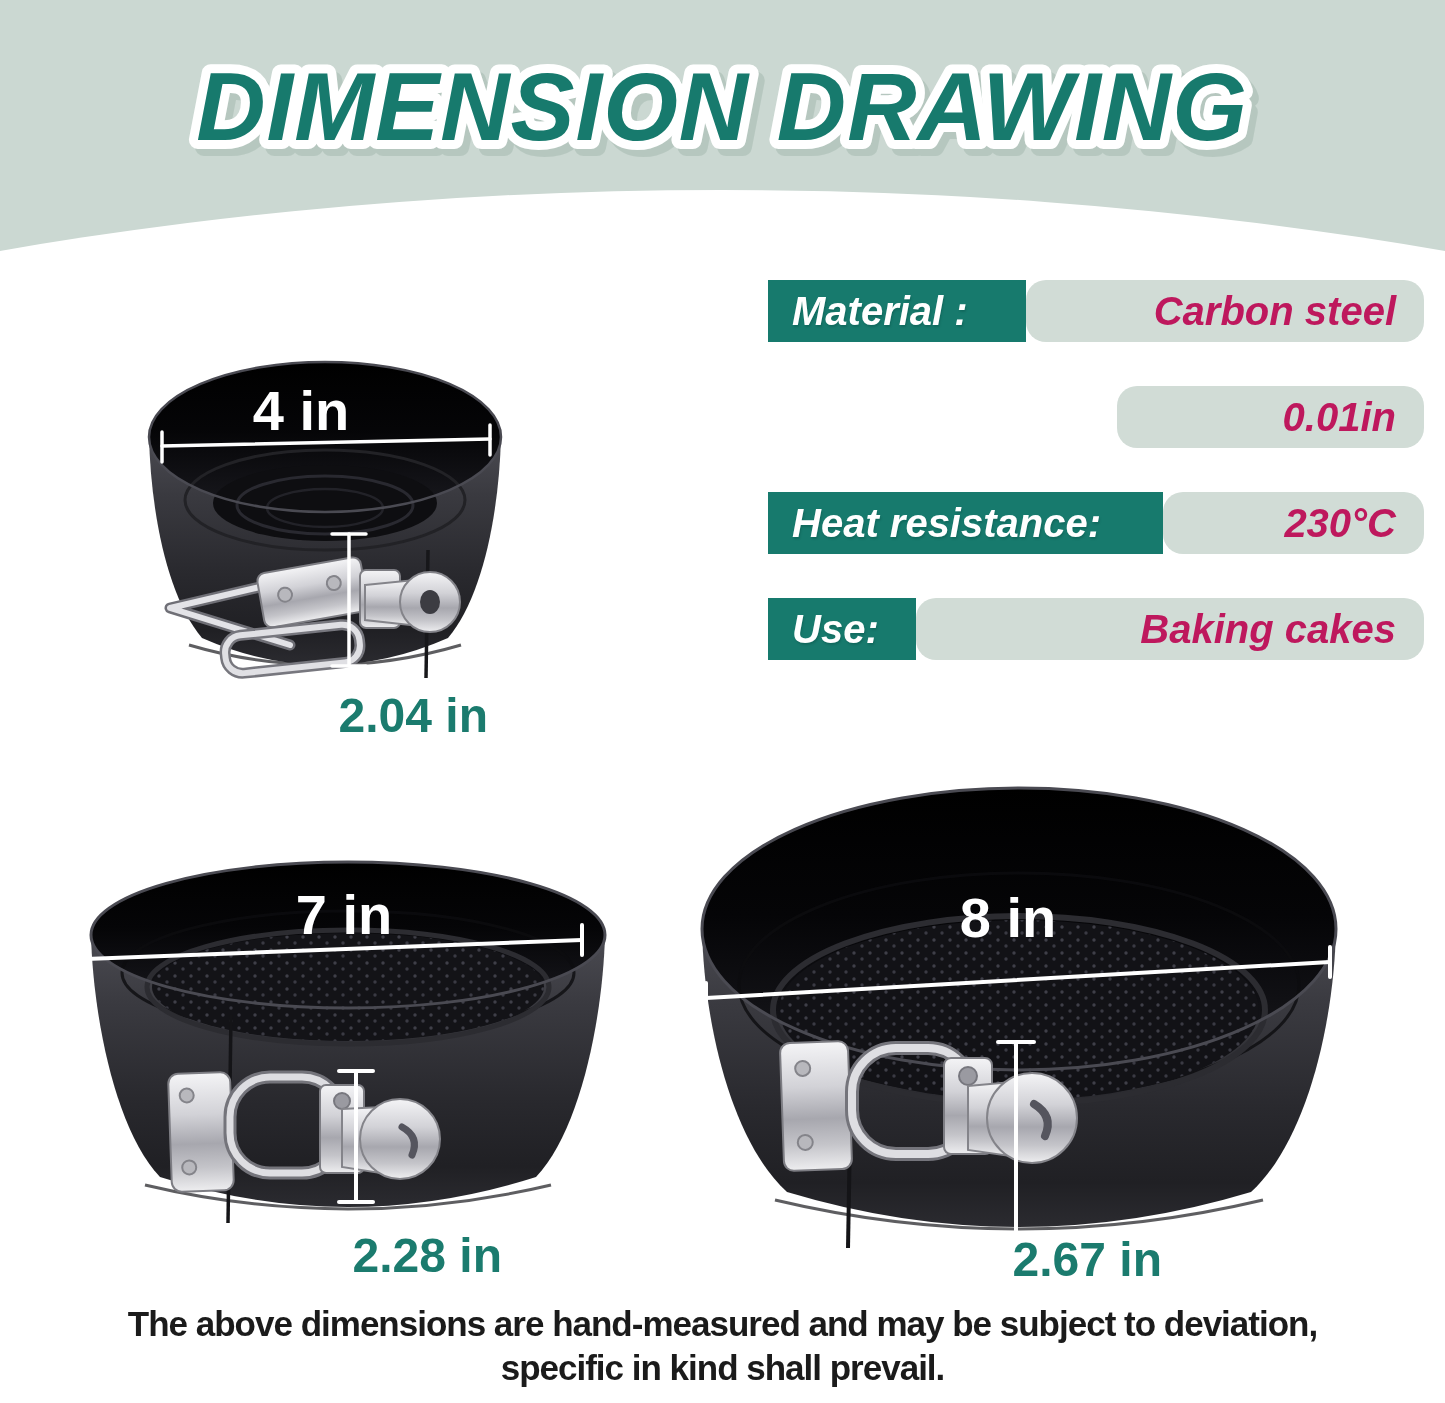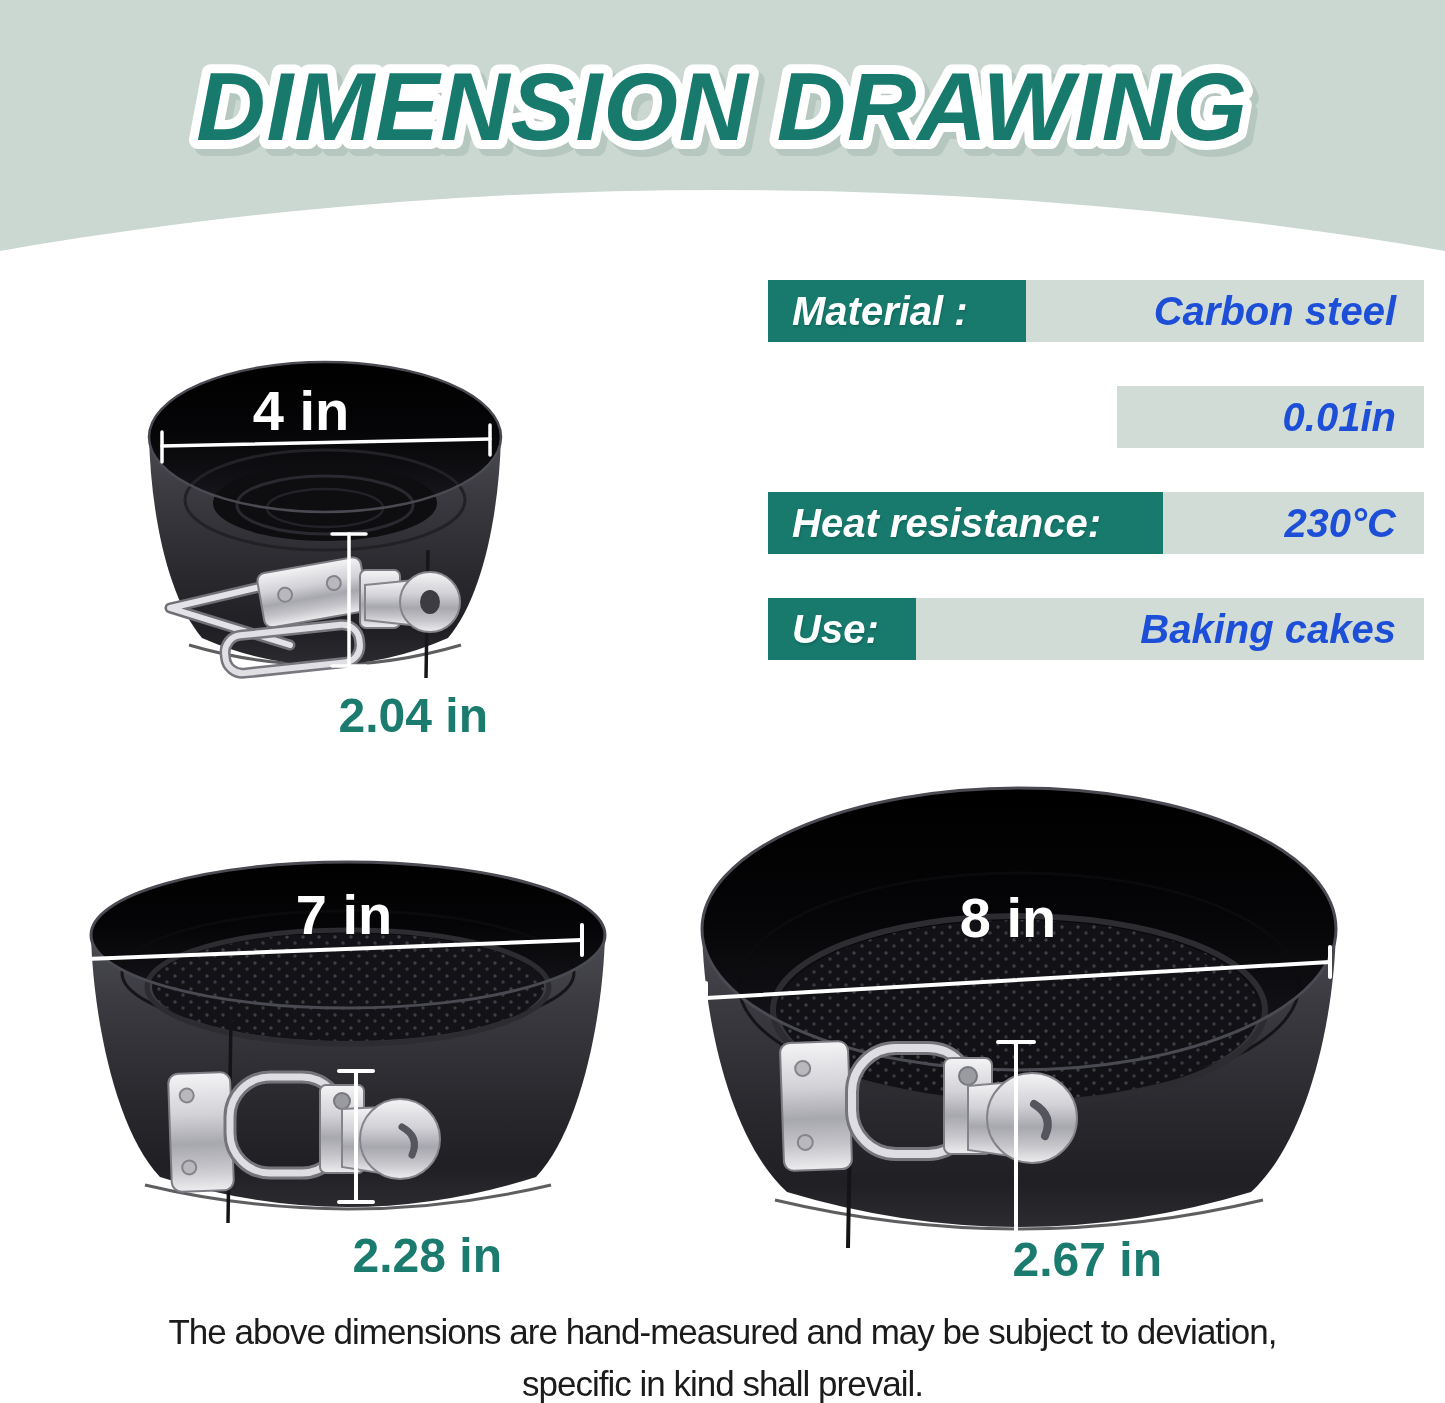--- a/index.html
+++ b/index.html
@@ -19,23 +19,23 @@
   .title-shadow{filter:drop-shadow(6px 7px 0px #b6c7bf);}
   
   .spec-table{position:absolute;left:768px;top:280px;width:656px;height:380px;font-style:italic;}
   .spec-row{position:absolute;left:0;width:656px;height:62px;}
   .spec-row .cell-label{
     position:absolute;left:0;top:0;height:62px;background:#177a6d;color:#ffffff;
     font-weight:bold;font-size:40px;line-height:62px;padding-left:24px;box-sizing:border-box;
     white-space:nowrap;text-shadow:1px 2px 2px rgba(0,60,50,.25);
   }
   .spec-row .cell-value{
-    position:absolute;top:0;height:62px;background:#d1dcd6;color:#1d4ed8;
+    position:absolute;top:0;height:62px;background:#d1dcd6;color:#be185d;
     font-weight:bold;font-size:40px;line-height:62px;text-align:right;
-    padding-right:28px;box-sizing:border-box;white-space:nowrap;
+    padding-right:28px;box-sizing:border-box;white-space:nowrap;border-radius:20px;
   }
   .r1 .cell-label{width:258px;} .r1 .cell-value{left:258px;width:398px;}
   .r2 .cell-label{width:349px;} .r2 .cell-value{left:349px;width:307px;}
   .r3 .cell-label{width:395px;} .r3 .cell-value{left:395px;width:261px;}
   .r4 .cell-label{width:148px;} .r4 .cell-value{left:148px;width:508px;}
   .row1{top:0;} .row2{top:106px;} .row3{top:212px;} .row4{top:318px;}
   
   .pan-svg{position:absolute;}
   #pan4{left:130px;top:340px;}
   #pan7{left:75px;top:855px;}
@@ -44,21 +44,21 @@
   .dia-label{position:absolute;color:#ffffff;font-weight:bold;font-size:56px;text-align:center;white-space:nowrap;}
   .h-label{position:absolute;color:#1b7b6e;font-weight:bold;font-size:48px;text-align:right;white-space:nowrap;}
   #dia4{left:106px;top:378px;width:390px;}
   #h4{left:188px;top:688px;width:300px;}
   #dia7{left:194px;top:882px;width:300px;}
   #h7{left:202px;top:1228px;width:300px;}
   #dia9{left:858px;top:885px;width:300px;}
   #h9{left:862px;top:1232px;width:300px;}
   
   .footer{position:absolute;left:0;top:1302px;width:1445px;text-align:center;color:#1b1b1b;}
-  .footer .line{font-size:35px;line-height:44px;letter-spacing:-1px;font-weight:400;margin-top:8px;}
+  .footer .line{font-size:35px;line-height:44px;letter-spacing:-1px;font-weight:700;}
 </style>
 </head>
 <body>
 
 <div id="canvas">
 
   <div class="header-band">
     <div class="header-wave"></div>
   </div>
   <svg class="title-svg">

